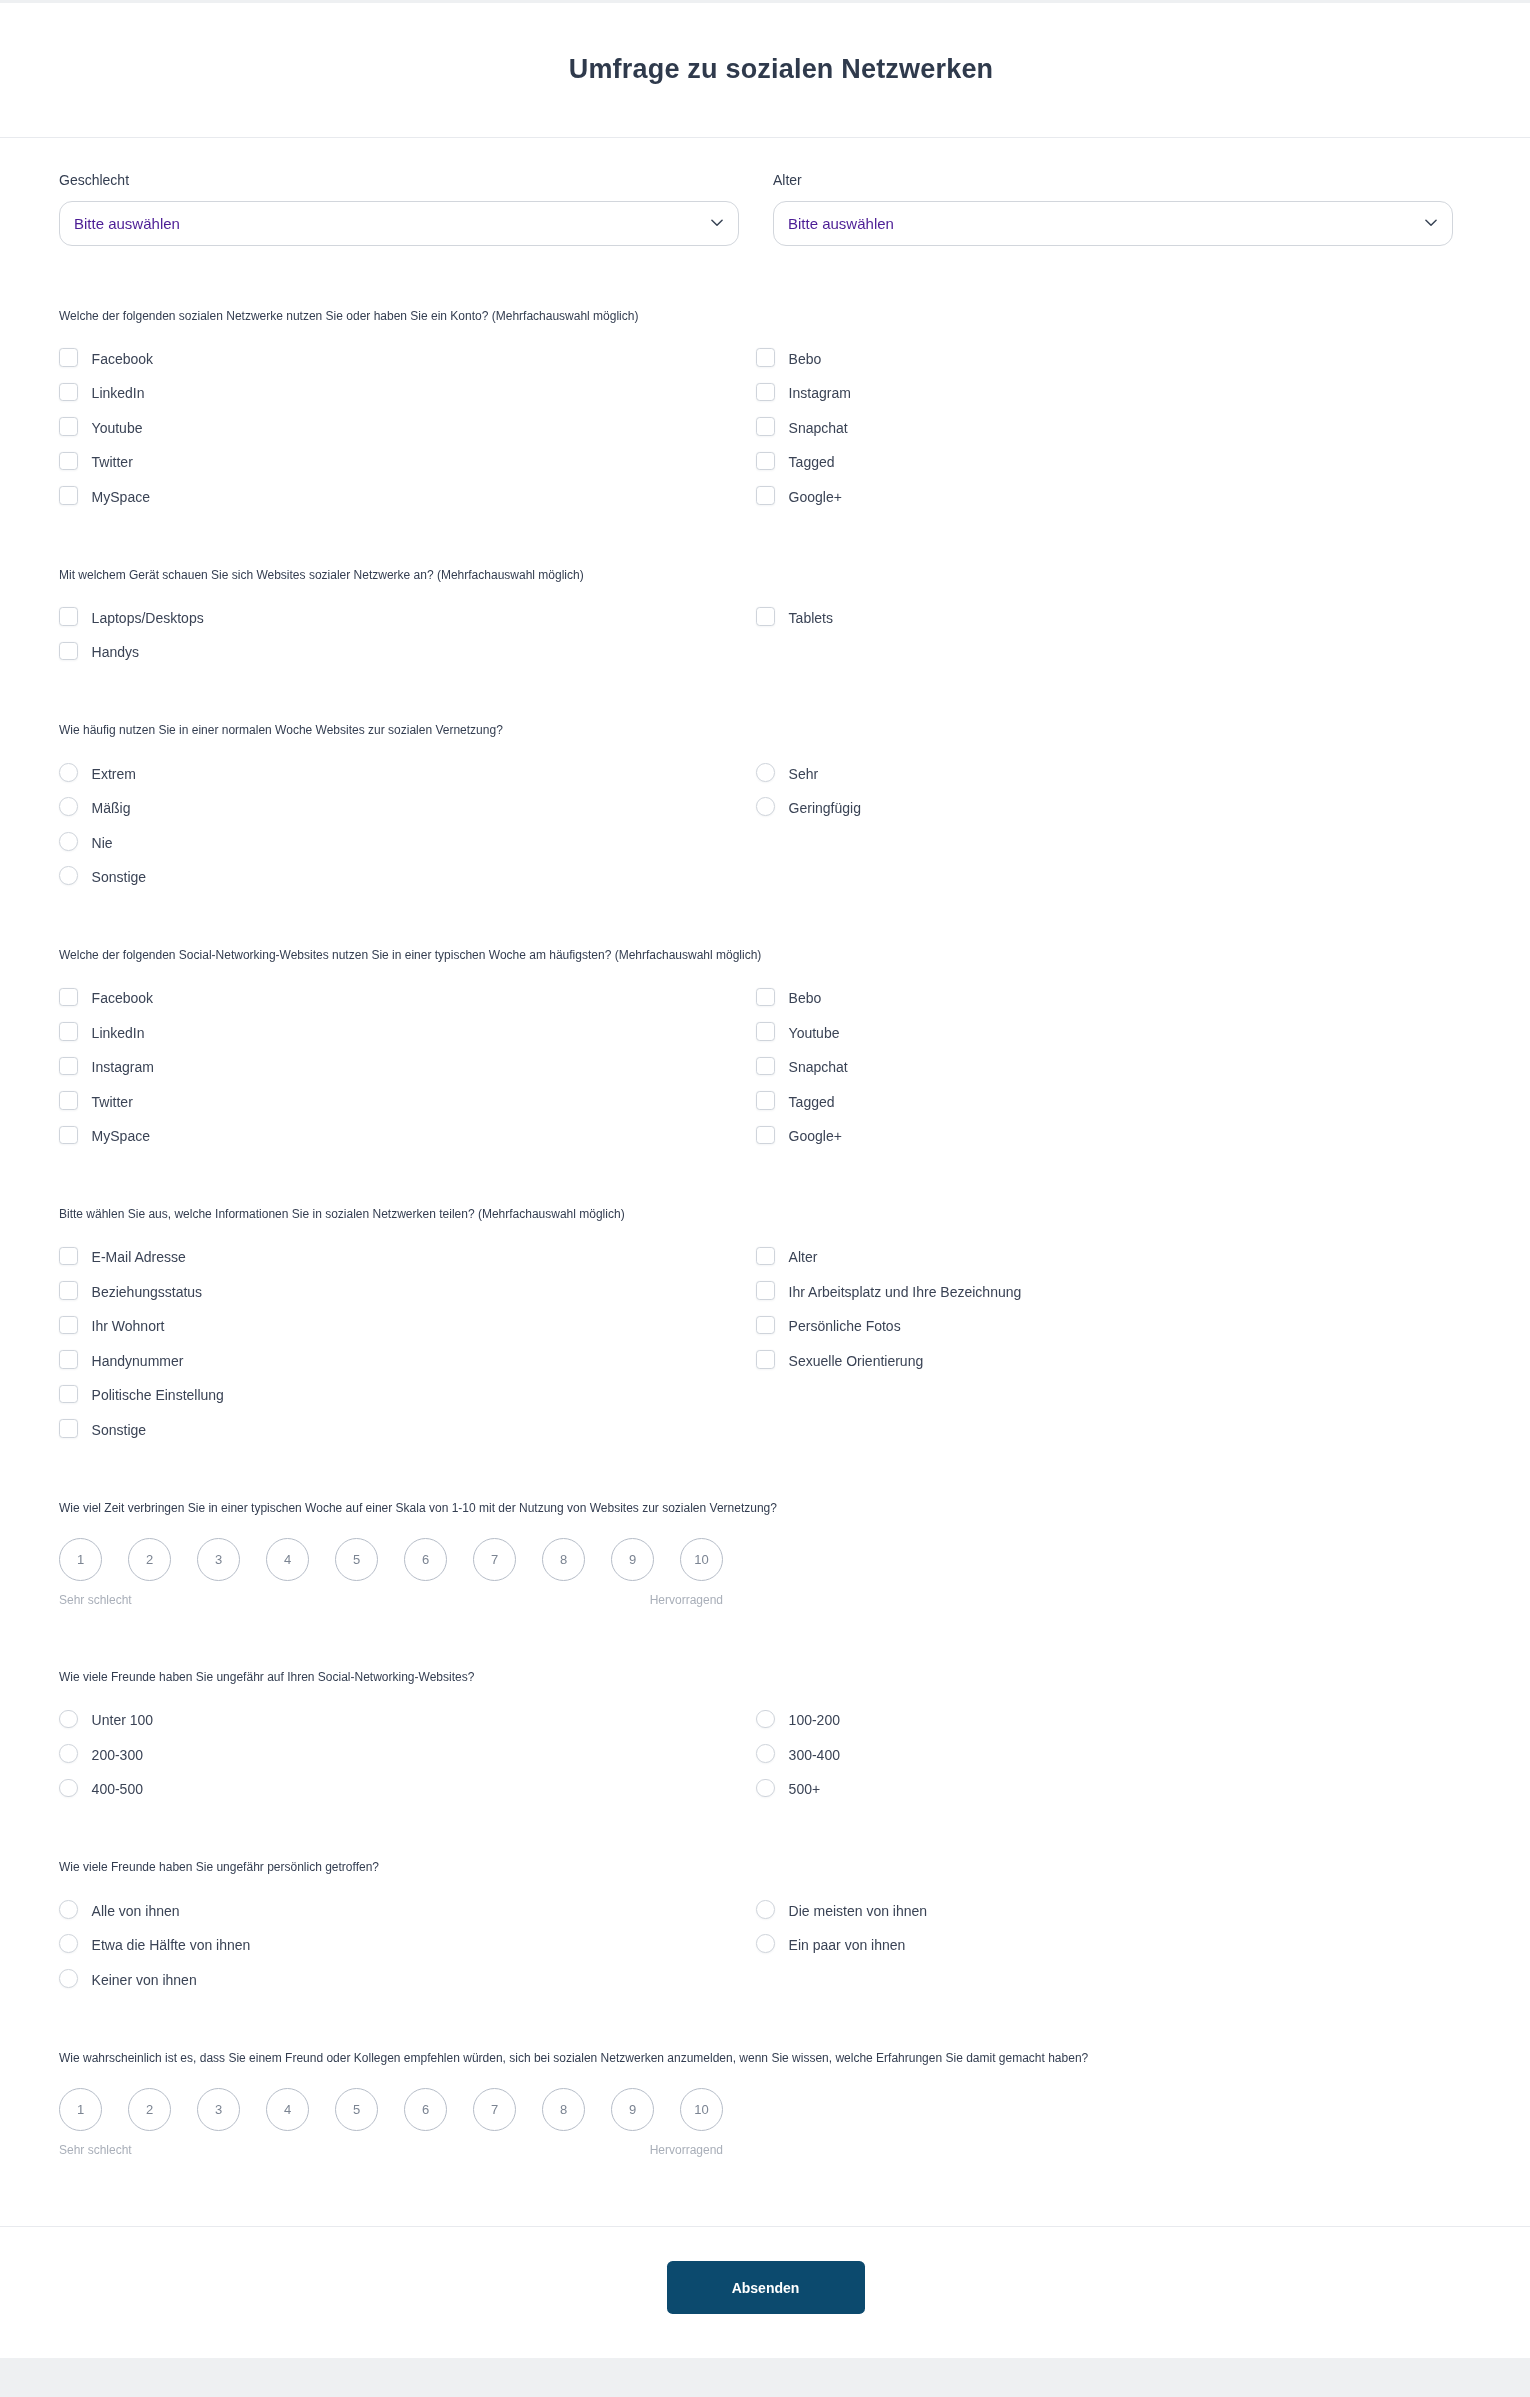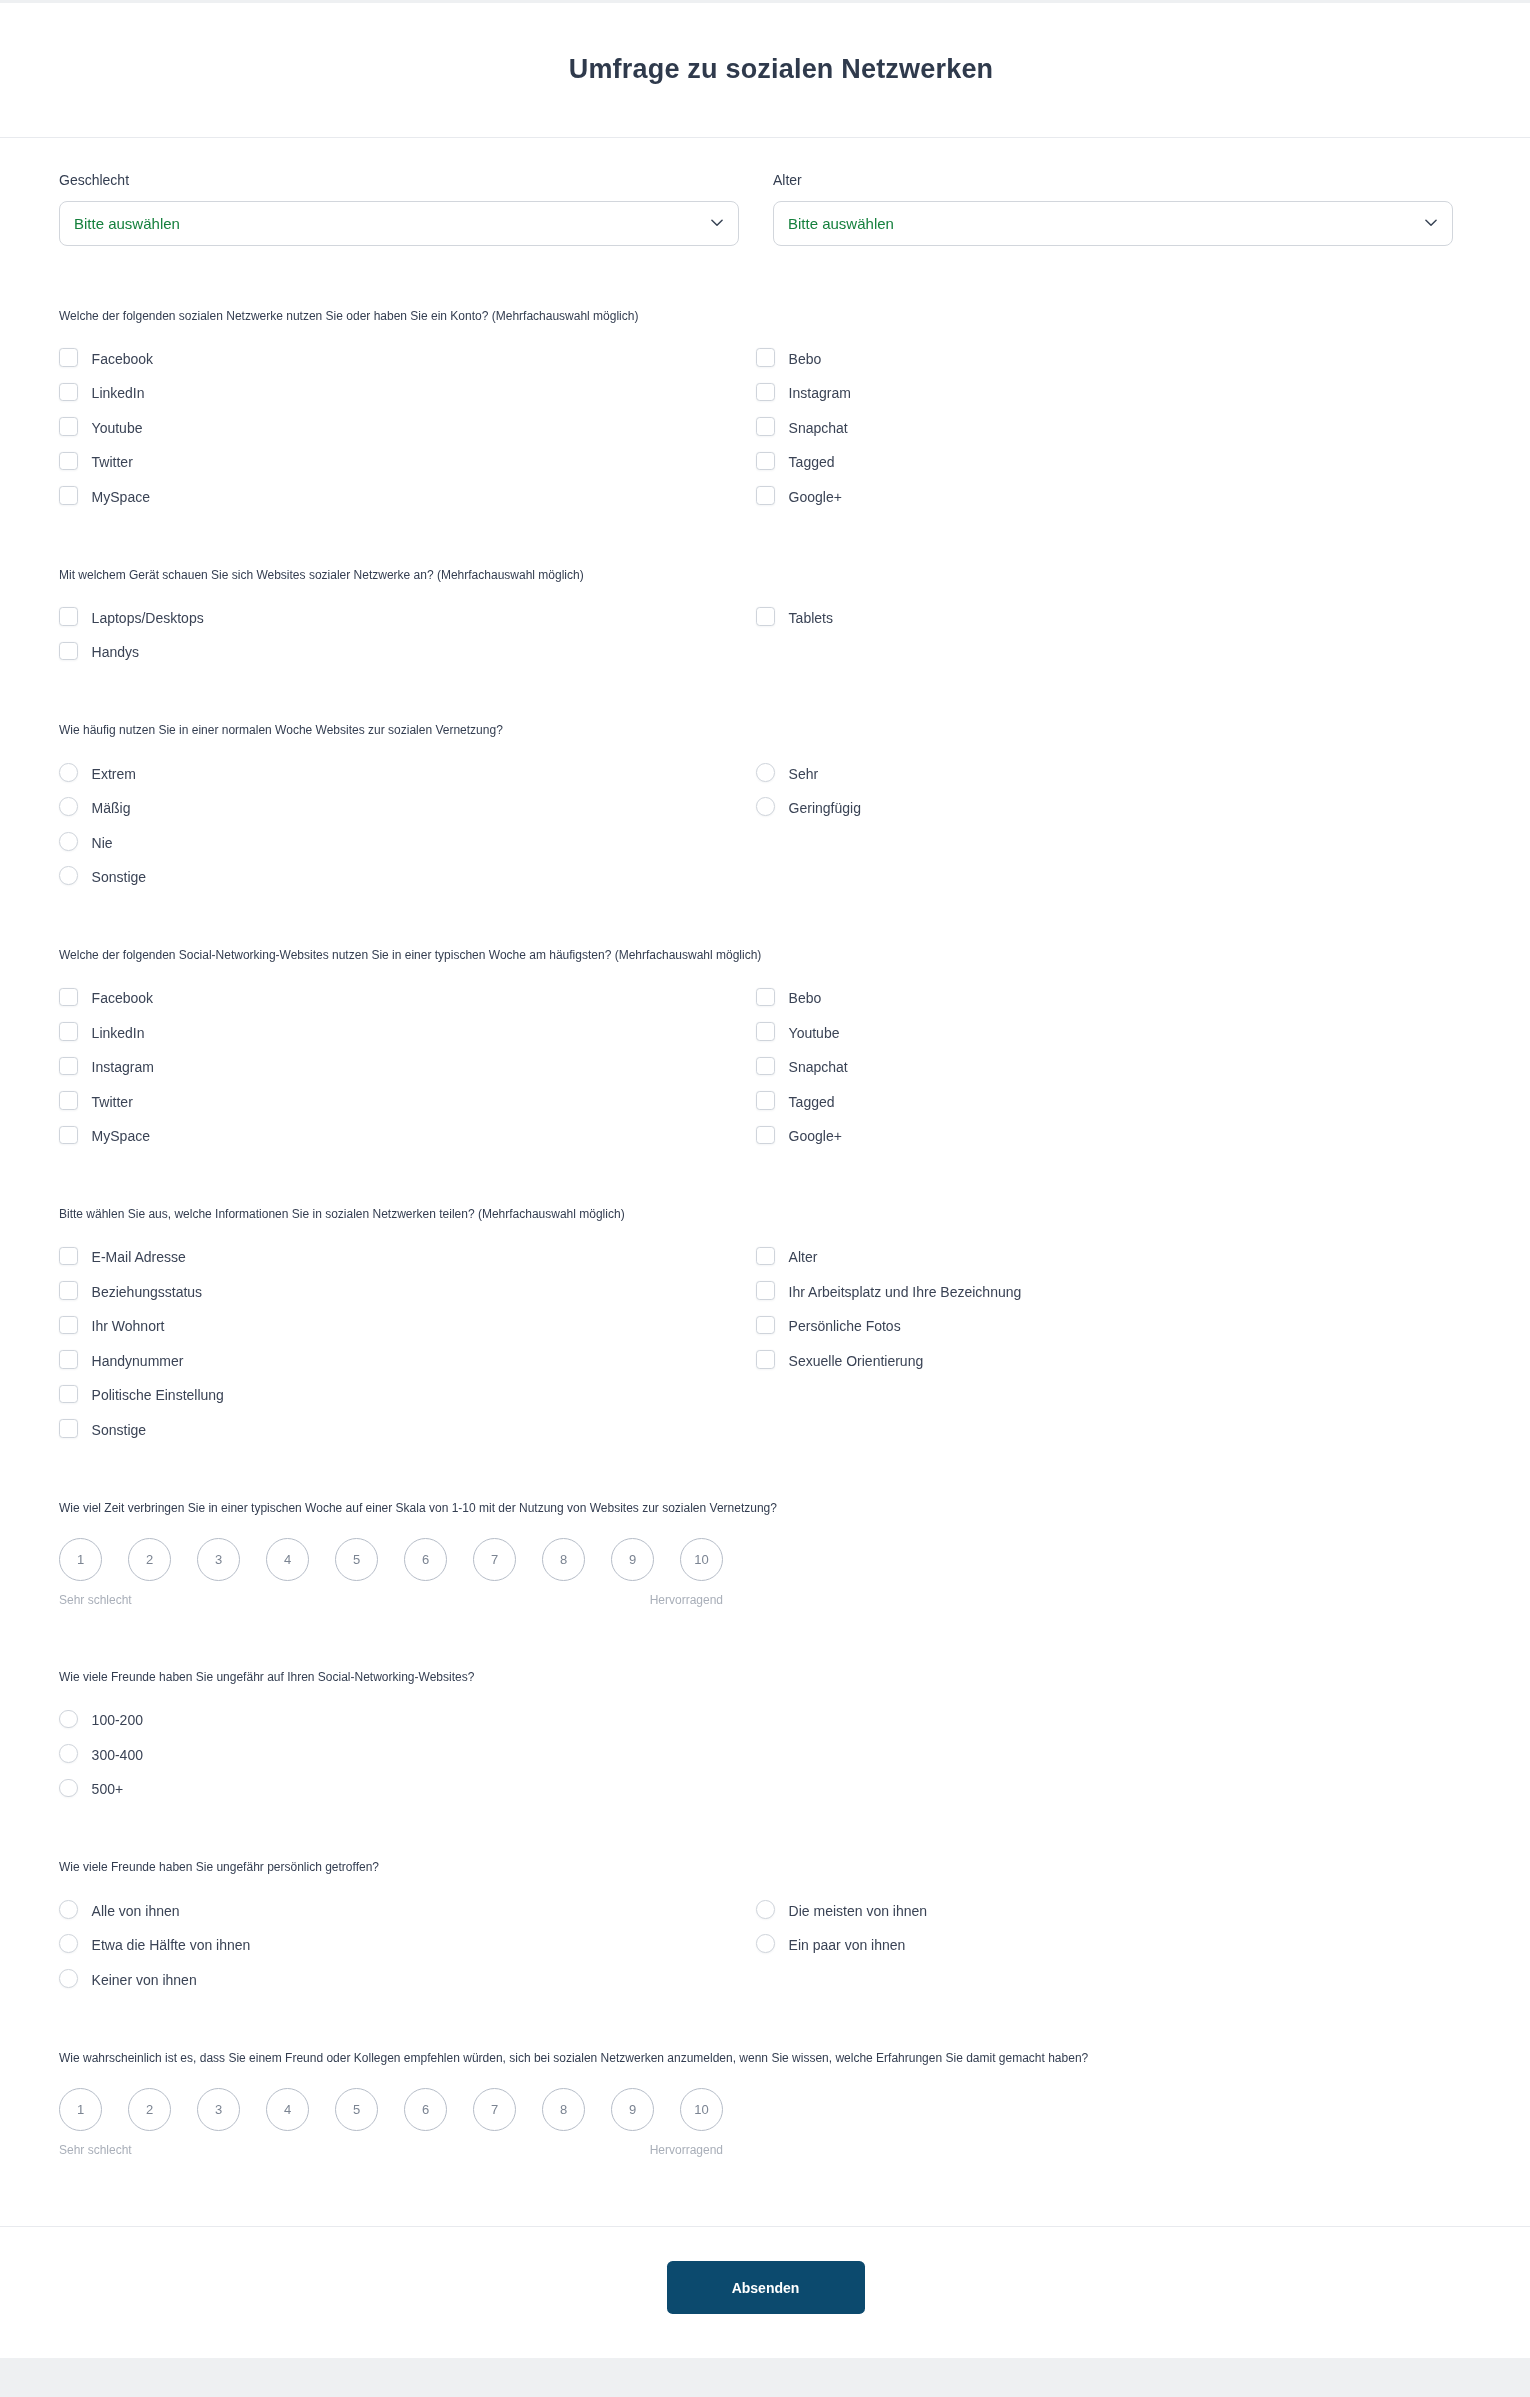--- a/index.html
+++ b/index.html
@@ -25,22 +25,22 @@
 
   
   .main { padding: 34px 78px 69px 59px; }
 
   .field-row { display: flex; gap: 34px; }
   .field { flex: 1 1 0; }
   .field-label { font-size: 14px; color: #333d50; margin-bottom: 13px; display: block; }
   .select-wrap { position: relative; }
   select.select {
     width: 100%; height: 45px;
-    border: 0.9px solid #d2d6dc; border-radius: 8px;
-    background: #fff; color: #15803d;
+    border: 0.9px solid #d2d6dc; border-radius: 13px;
+    background: #fff; color: #4c1d95;
     font-size: 15px; font-family: inherit;
     padding: 0 41px 0 14px;
     appearance: none; -webkit-appearance: none; -moz-appearance: none;
     cursor: pointer;
   }
   .chev {
     position: absolute; right: 16px; top: 50%;
     transform: translateY(-50%);
     pointer-events: none; display: flex;
   }
@@ -361,20 +361,34 @@
         <span>Hervorragend</span>
       </div>
     </section>
 
     <section class="question">
       <p class="q-text">Wie viele Freunde haben Sie ungefähr auf Ihren Social-Networking-Websites?</p>
       <div class="opt-cols">
         <div class="opt-col">
           <label class="opt">
               <span class="rb"></span>
+              <span class="opt-txt">Unter 100</span>
+            </label>
+          <label class="opt">
+              <span class="rb"></span>
+              <span class="opt-txt">200-300</span>
+            </label>
+          <label class="opt">
+              <span class="rb"></span>
+              <span class="opt-txt">400-500</span>
+            </label>
+        </div>
+        <div class="opt-col">
+          <label class="opt">
+              <span class="rb"></span>
               <span class="opt-txt">100-200</span>
             </label>
           <label class="opt">
               <span class="rb"></span>
               <span class="opt-txt">300-400</span>
             </label>
           <label class="opt">
               <span class="rb"></span>
               <span class="opt-txt">500+</span>
             </label>

